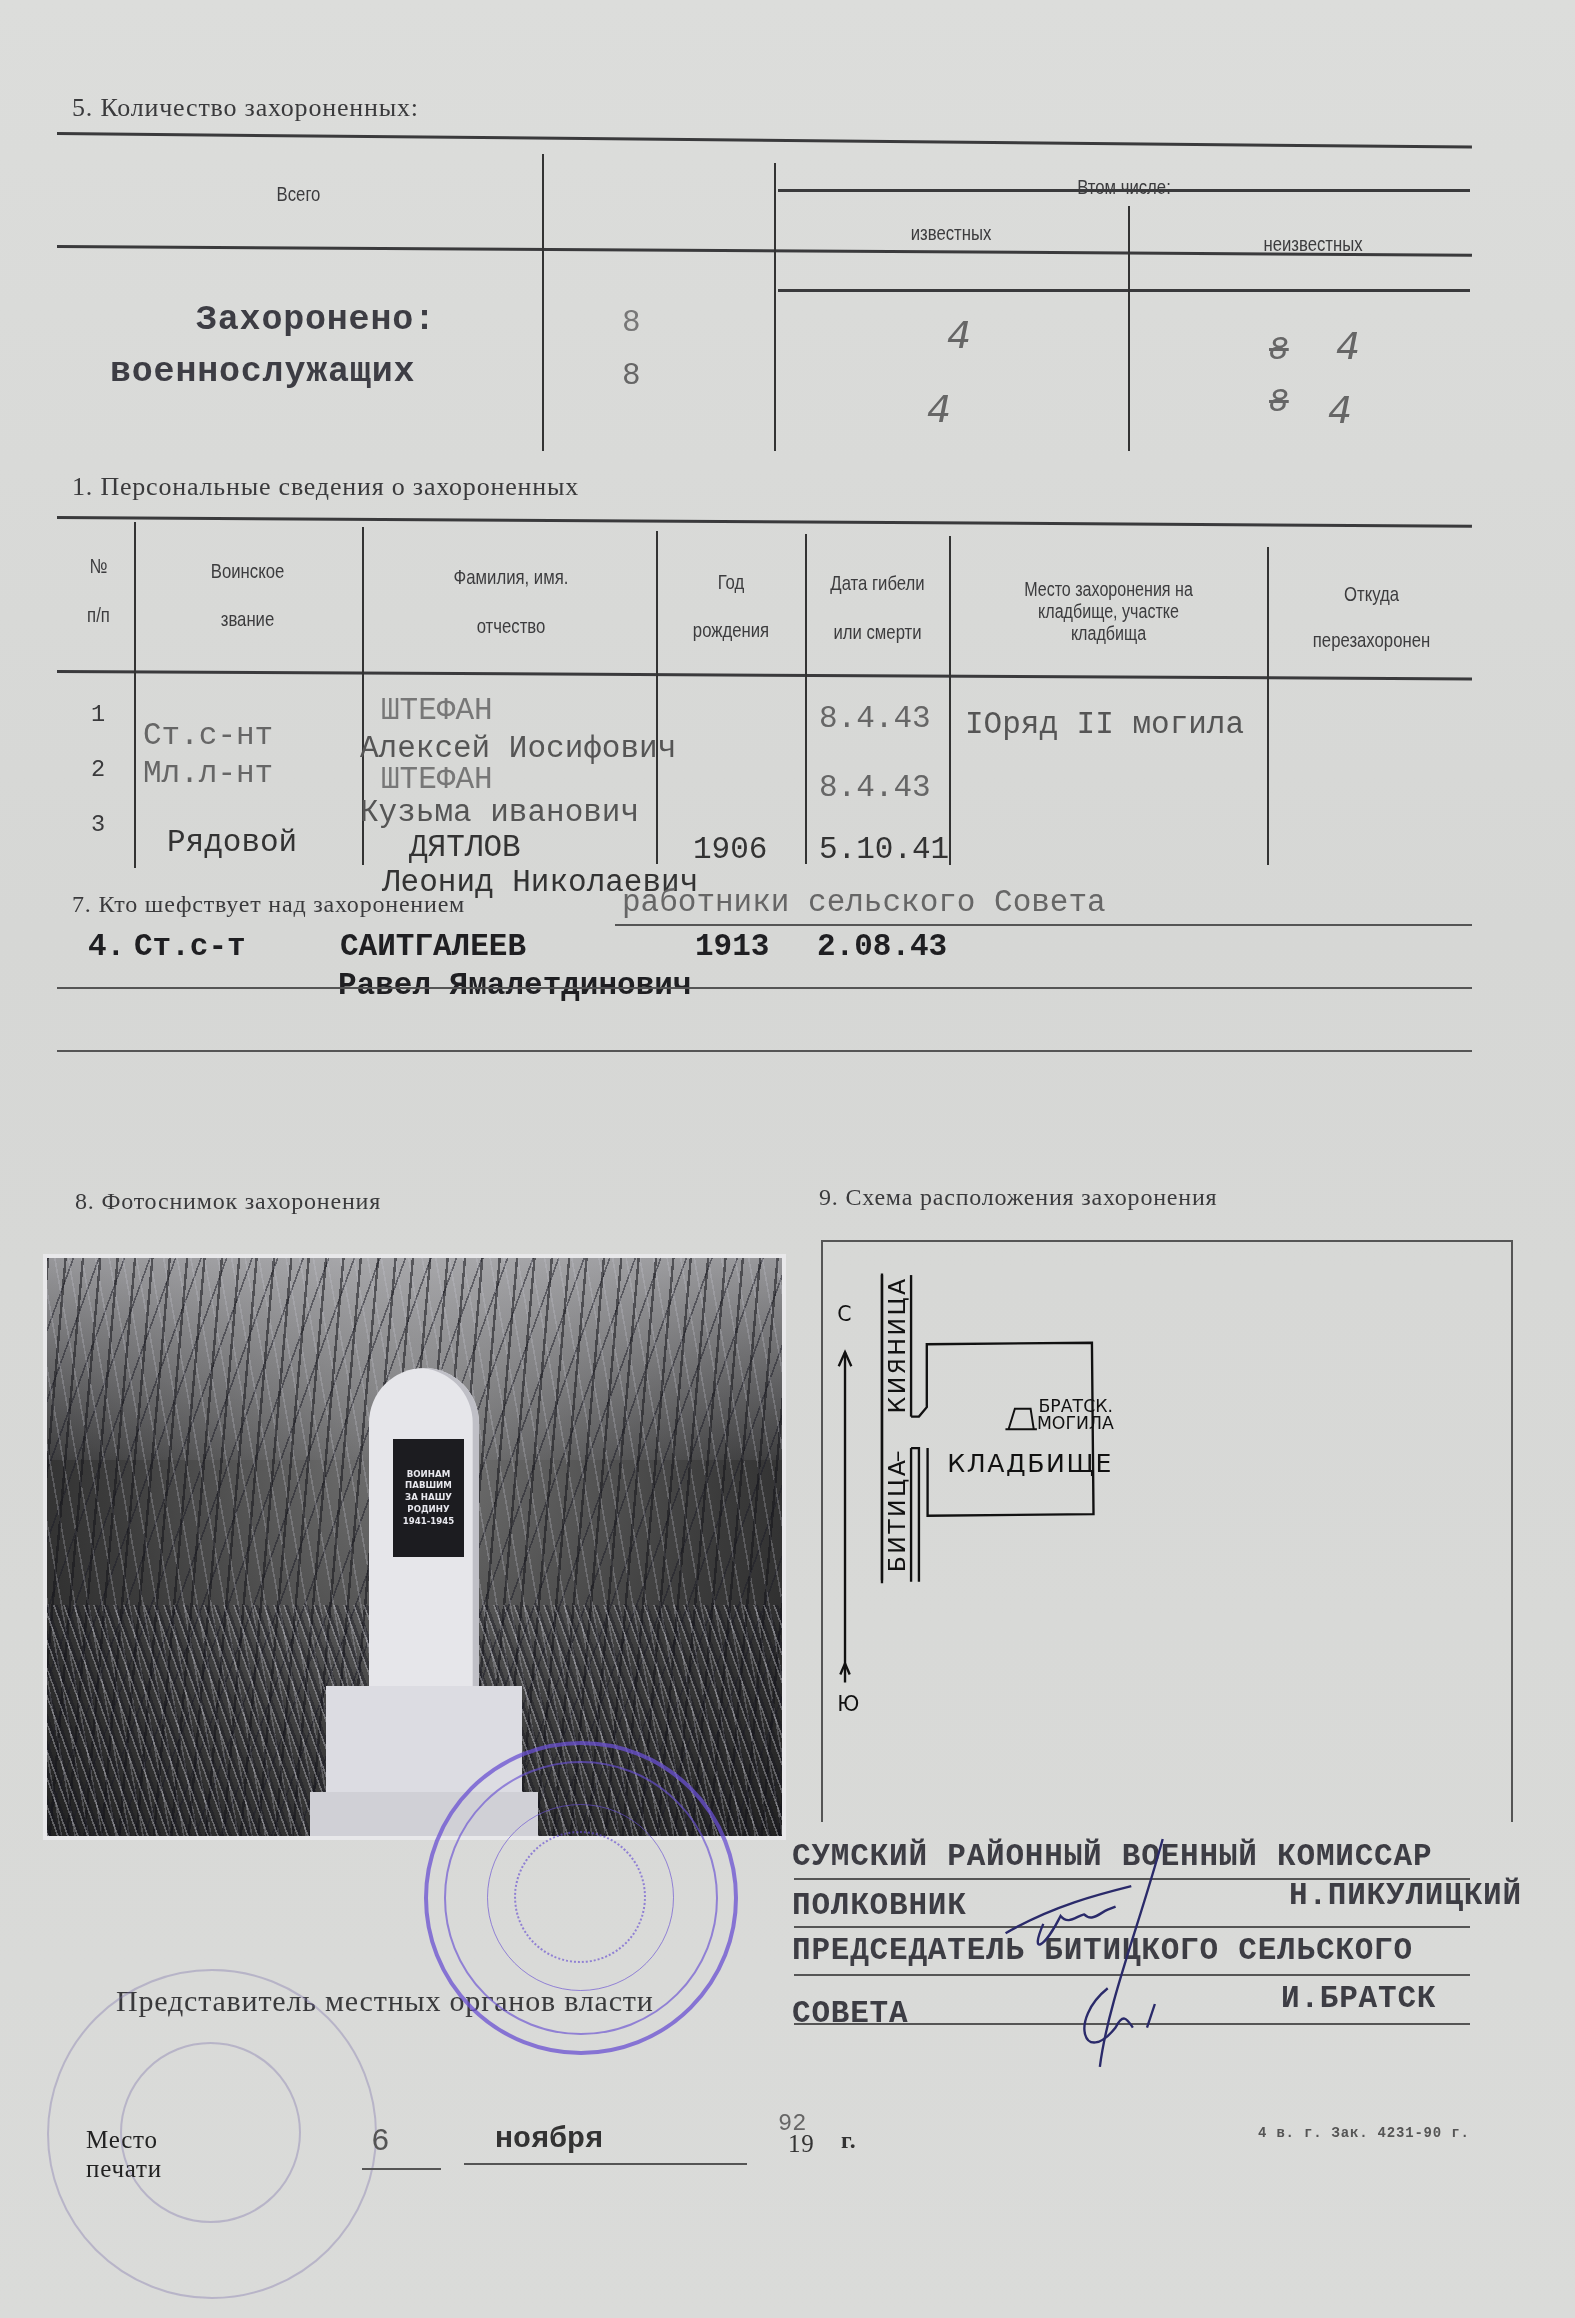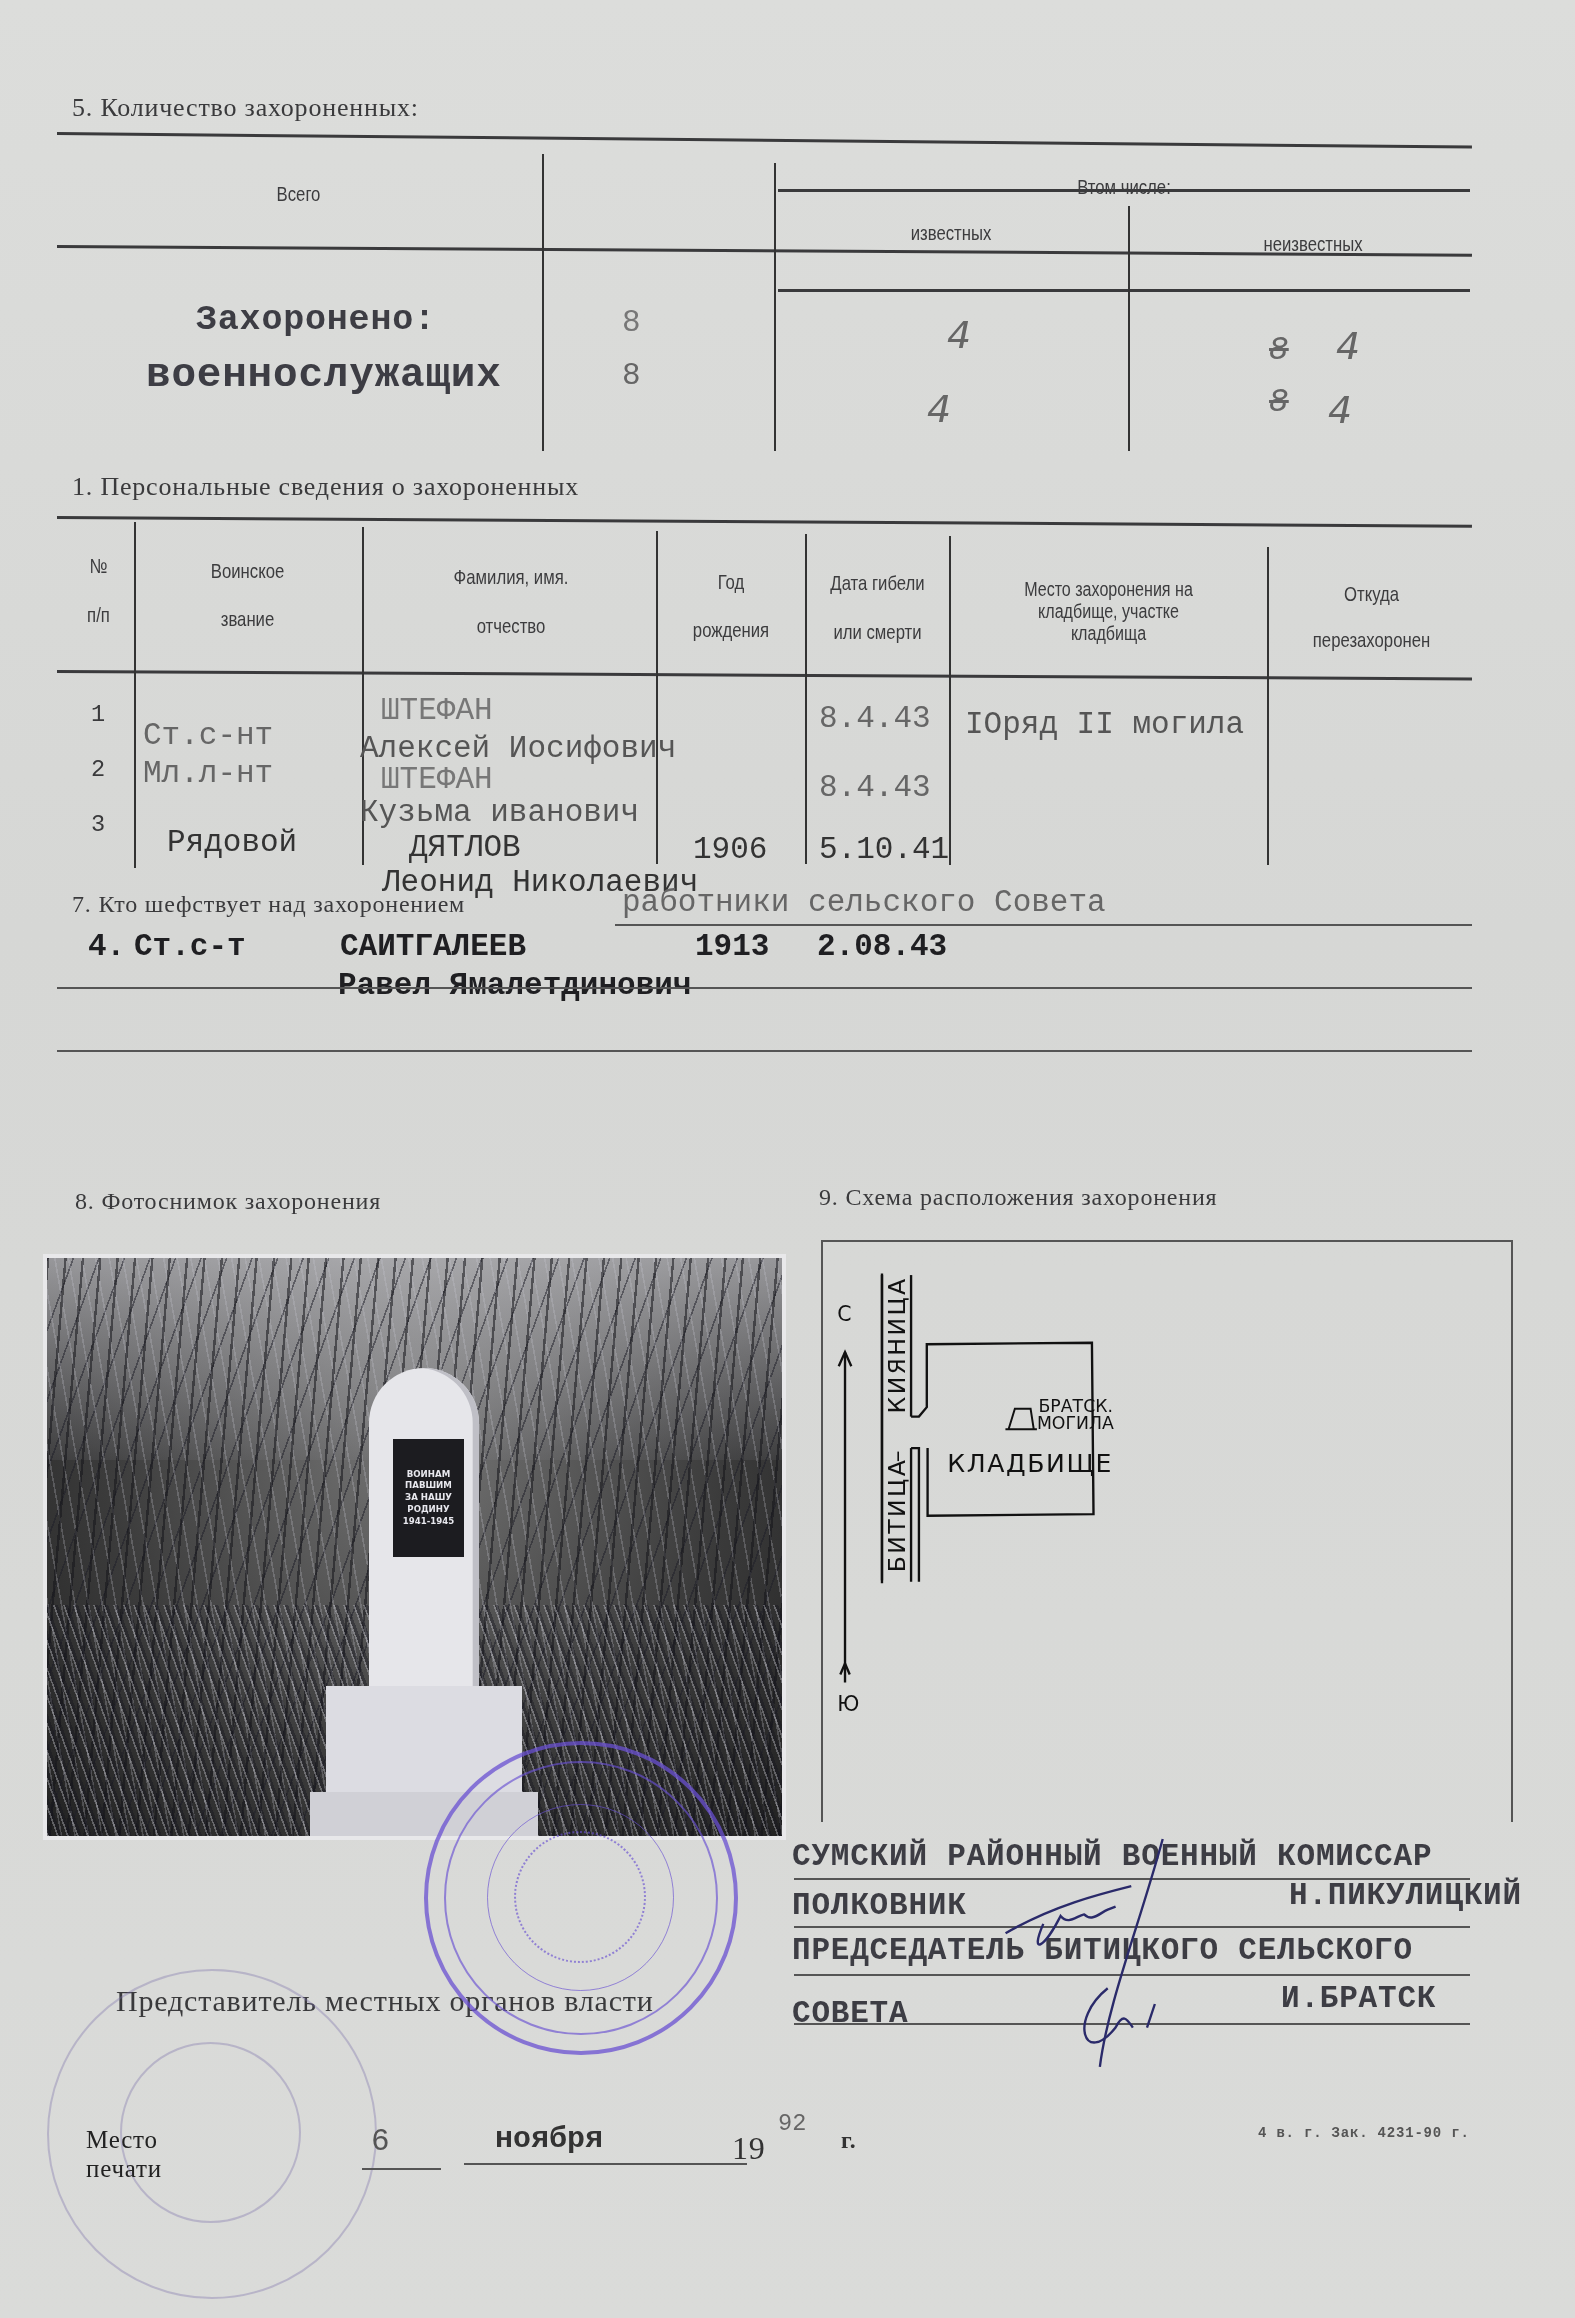--- a/index.html
+++ b/index.html
@@ -66,21 +66,21 @@
   <div class="vline" style="left:542px;top:154px;height:297px;"></div>
   <div class="vline" style="left:774px;top:163px;height:288px;"></div>
   <div class="vline" style="left:1128px;top:206px;height:245px;"></div>
 
   <div class="abs hdr" style="left:212px;top:183px;width:173px;">Всего</div>
   <div class="abs hdr" style="left:1006px;top:176px;width:236px;">Втом числе:</div>
   <div class="abs hdr" style="left:849px;top:222px;width:204px;">известных</div>
   <div class="abs hdr" style="left:1203px;top:233px;width:220px;">неизвестных</div>
 
   <div class="abs stamp-text" style="left:196px;top:300px;font-size:35px;">Захоронено:</div>
-  <div class="abs stamp-text" style="left:110px;top:352px;font-size:41px;margin-left:36px;">военнослужащих</div>
+  <div class="abs stamp-text" style="left:110px;top:352px;font-size:35px;">военнослужащих</div>
   <div class="abs type" style="left:622px;top:305px;color:#777;">8</div>
   <div class="abs type" style="left:622px;top:358px;color:#666;">8</div>
   <div class="abs hand" style="left:947px;top:313px;">4</div>
   <div class="abs hand" style="left:927px;top:387px;">4</div>
   <div class="abs hand" style="left:1269px;top:330px;font-size:31px;text-decoration:line-through;">8</div>
   <div class="abs hand" style="left:1269px;top:382px;font-size:31px;text-decoration:line-through;">8</div>
   <div class="abs hand" style="left:1336px;top:324px;">4</div>
   <div class="abs hand" style="left:1328px;top:388px;">4</div>
 
   <div class="abs label" style="left:72px;top:472px;">1. Персональные сведения о захороненных</div>
@@ -213,20 +213,20 @@
     <div class="stamp-faint" style="left:71px;top:71px;width:181px;height:181px;"></div>
   </div>
 
   <div class="abs label" style="left:86px;top:2126px;font-size:25px;color:#222;">Место</div>
   <div class="abs label" style="left:86px;top:2155px;font-size:25px;color:#222;">печати</div>
 
   <div class="abs type" style="left:371px;top:2124px;color:#555;">6</div>
   <div class="thin" style="left:362px;top:2168px;width:79px;"></div>
   <div class="abs type-dark" style="left:495px;top:2122px;font-size:30px;color:#333;filter:blur(0.3px);">ноября</div>
   <div class="thin" style="left:464px;top:2163px;width:283px;"></div>
-  <div class="abs label" style="left:732px;top:2130px;font-size:32px;color:#333;font-family:Liberation Serif, serif;">19</div>
+  <div class="abs label" style="left:788px;top:2130px;font-size:25px;color:#333;font-family:Liberation Serif, serif;">19</div>
   <div class="abs type" style="left:778px;top:2110px;font-size:23.6px;color:#666;">92</div>
   <div class="abs label" style="left:841px;top:2127px;font-size:23.6px;font-weight:bold;color:#333;">г.</div>
 
   <div class="abs stamp-text" style="left:1258px;top:2125px;font-size:14px;color:#555;">4 в. г. Зак. 4231-90 г.</div>
 
 </div>
 
 
 </body></html>

